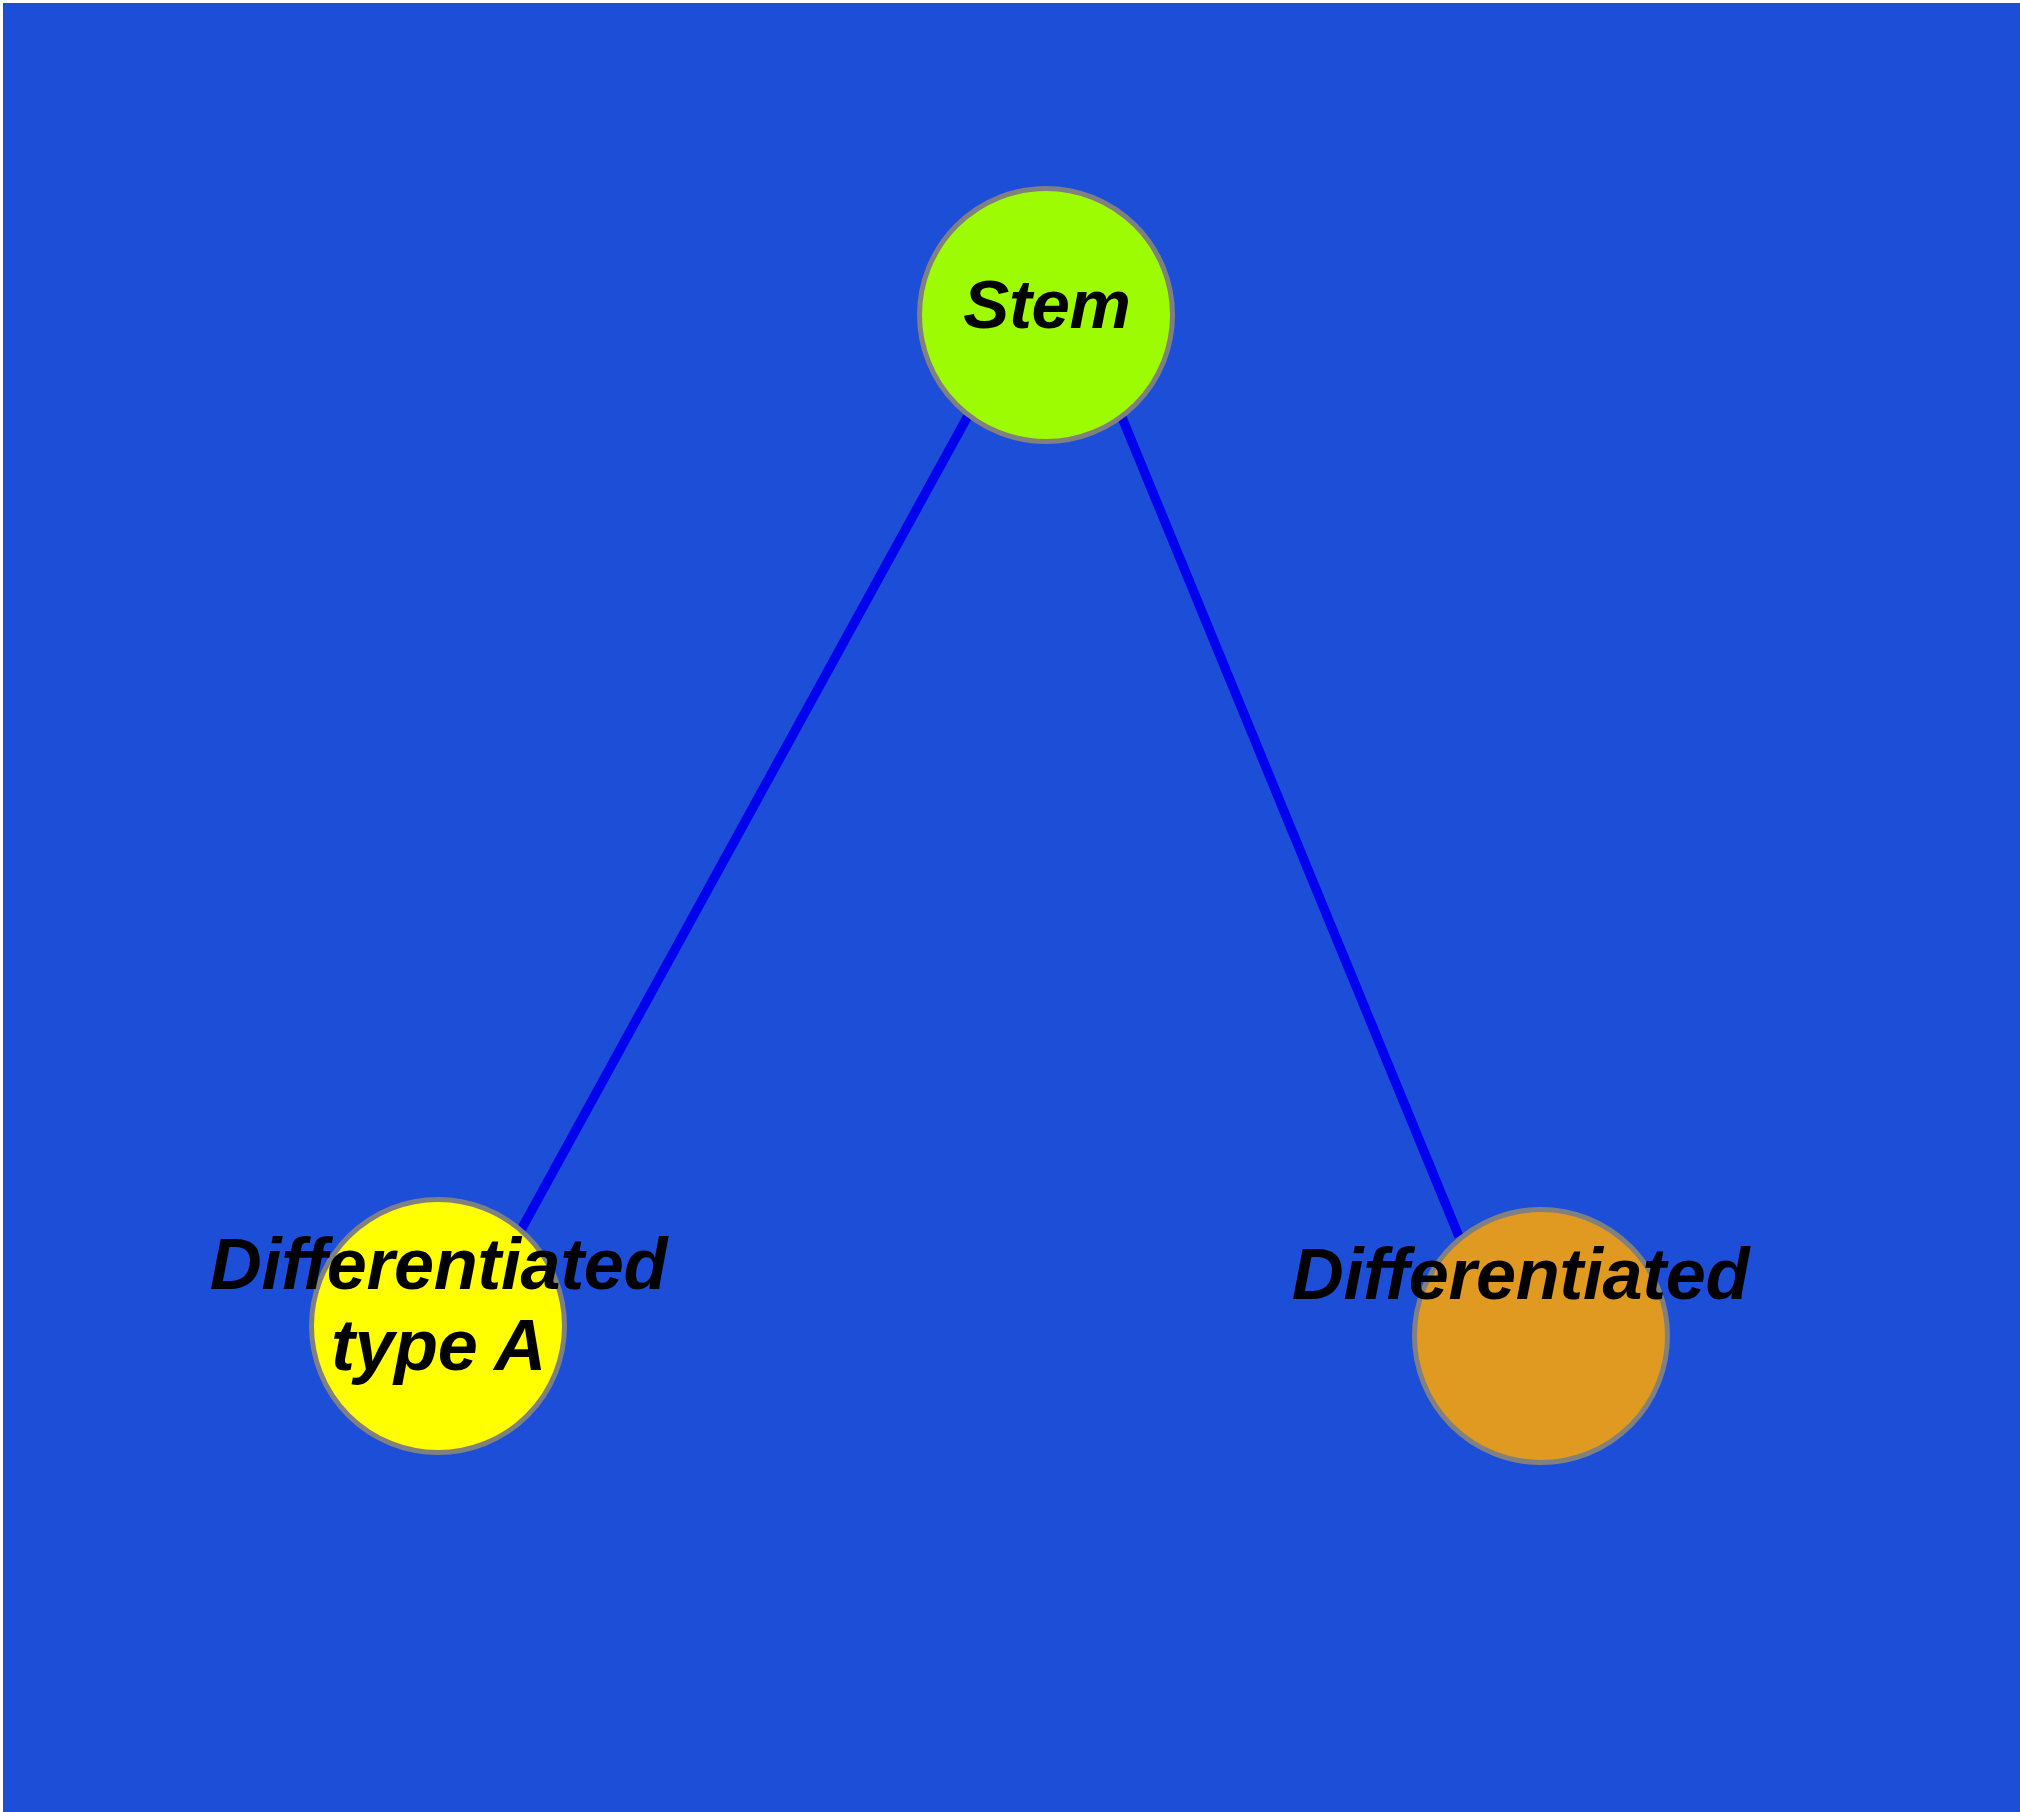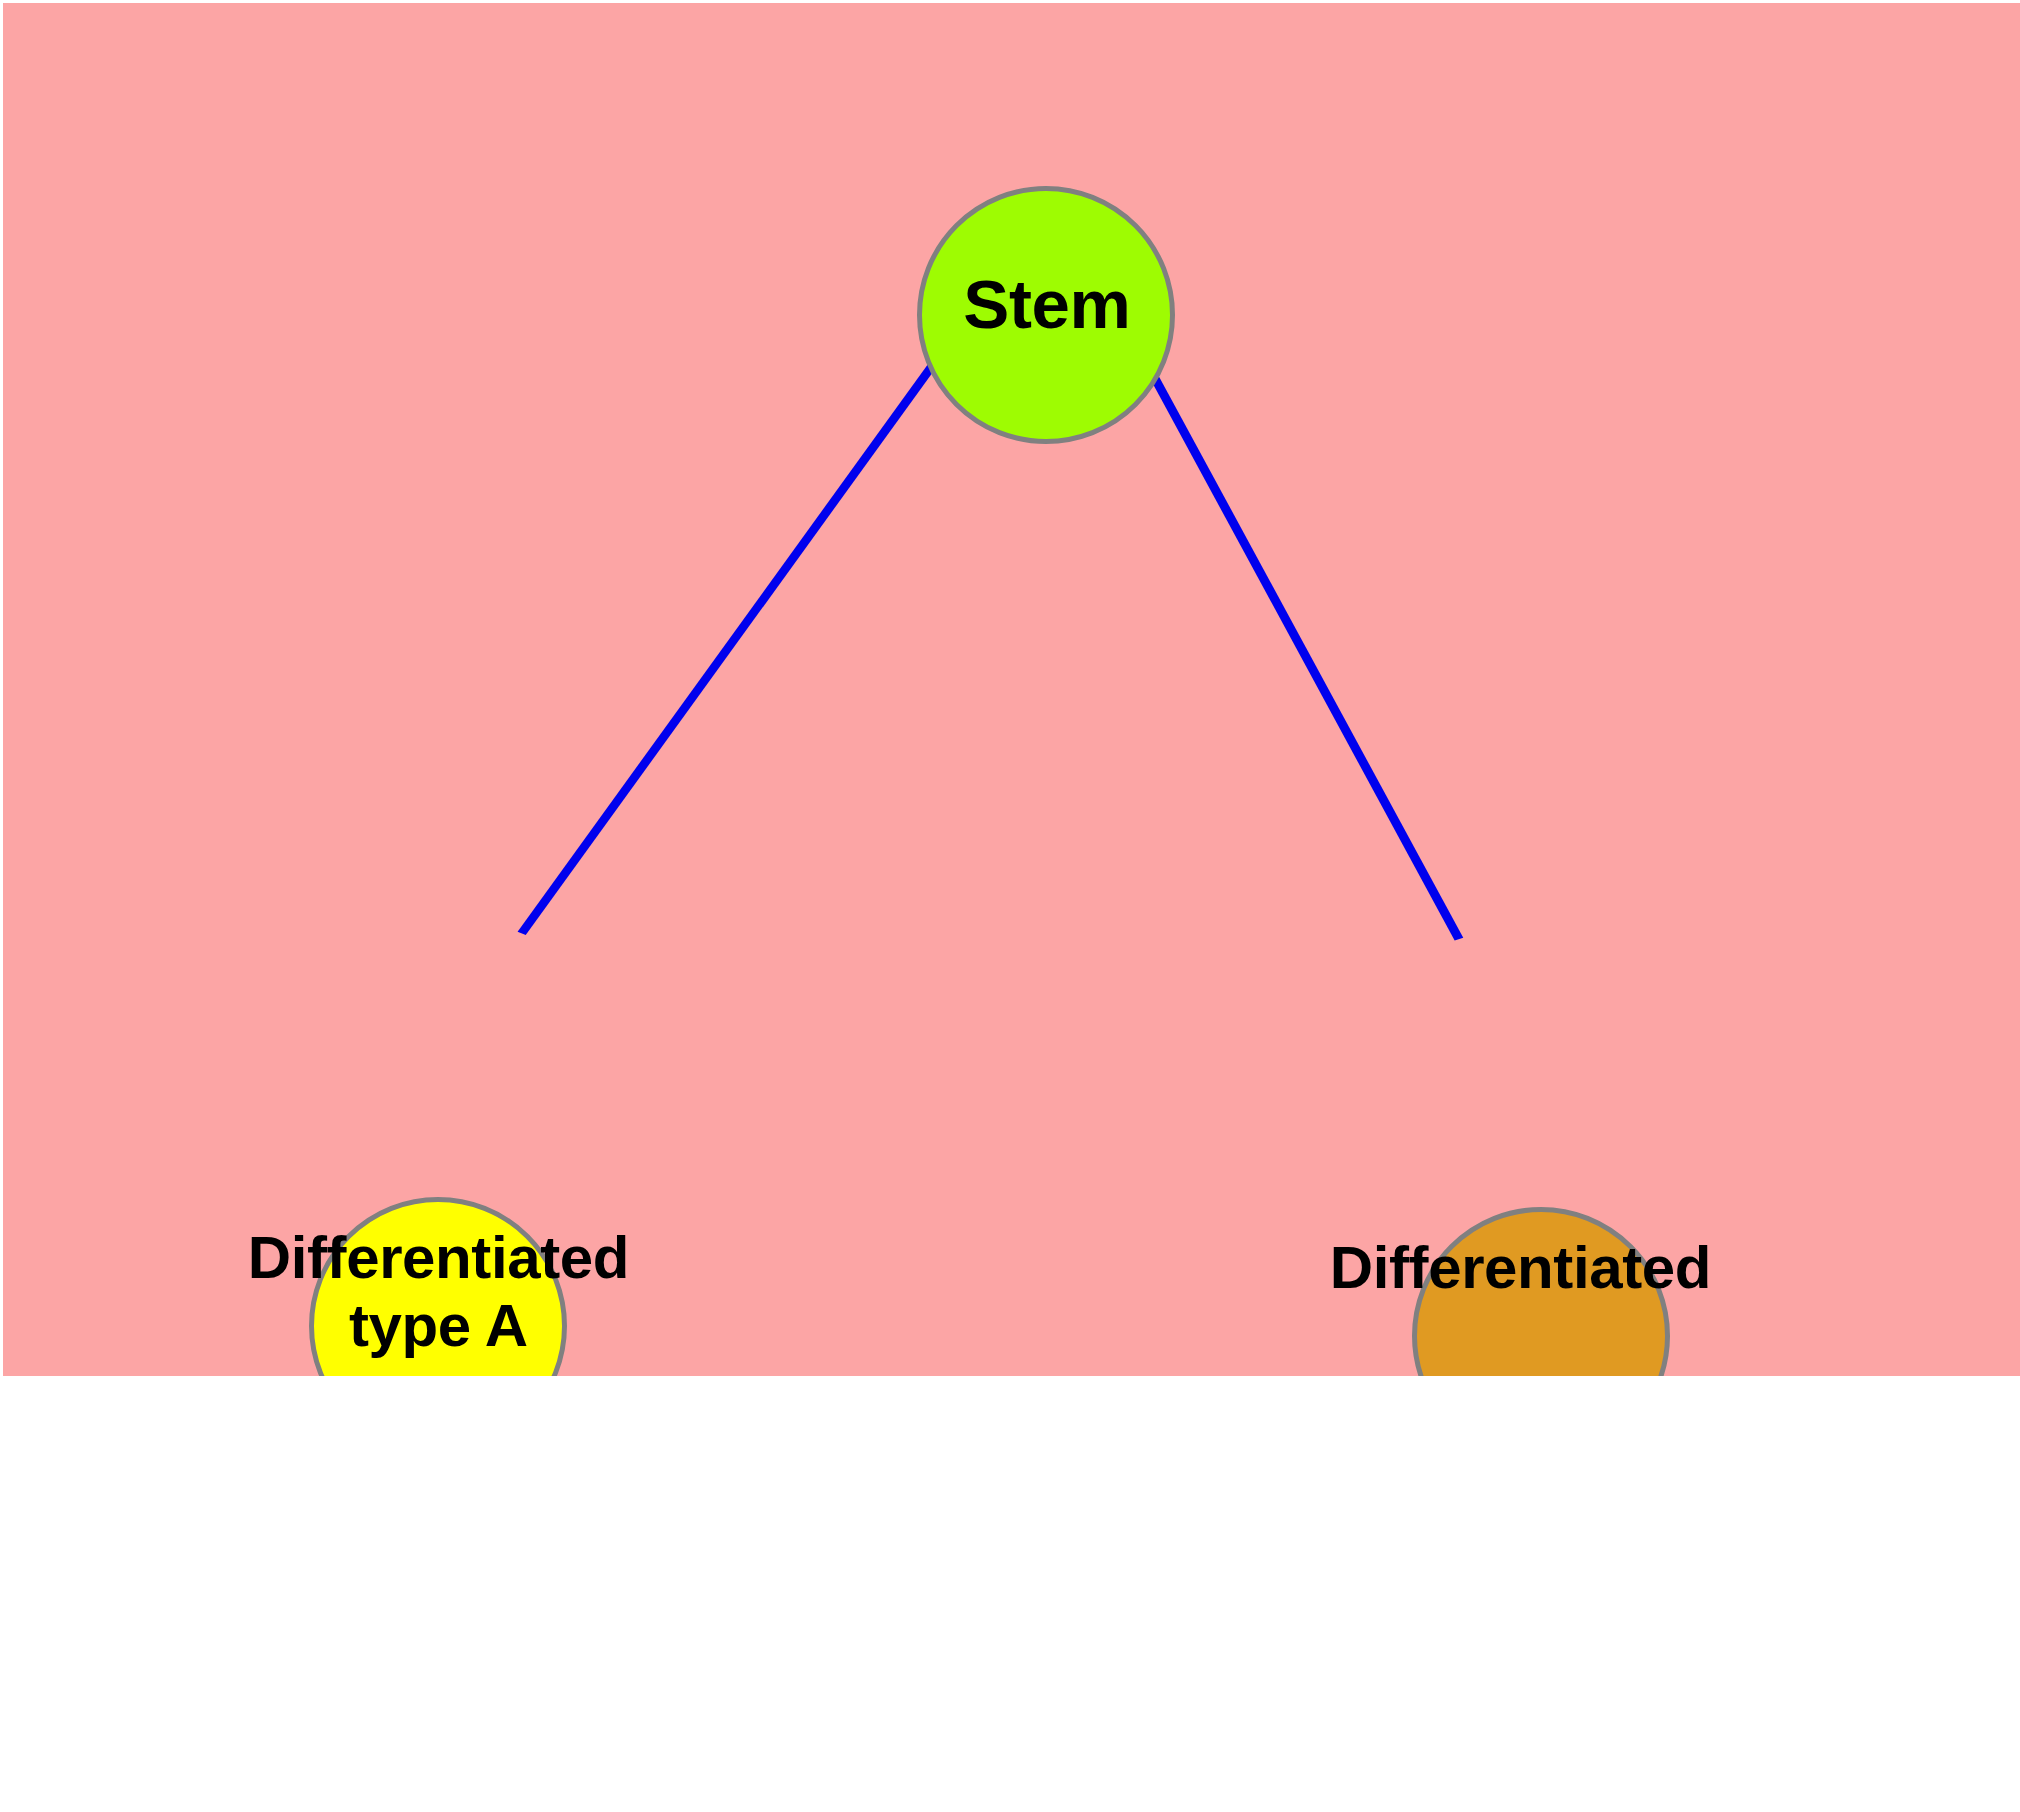--- a/index.html
+++ b/index.html
@@ -14,23 +14,24 @@
     height: 1812px;
     background: #ffffff;
     overflow: hidden;
     font-family: "Liberation Sans", sans-serif;
   }
   #canvas {
     position: absolute;
     left: 3.4px;
     top: 3.4px;
     width: 2017px;
-    height: 1373px;
-    background: #fca5a5;
+    height: 1809px;
+    background: #1d4ed8;
     overflow: hidden;
+    font-style: italic;
   }
   #graph-svg {
     position: absolute;
     left: 0;
     top: 0;
     width: 100%;
     height: 100%;
     display: block;
   }
   .node {
@@ -45,21 +46,21 @@
     font-family: "Liberation Sans", sans-serif;
     font-weight: bold;
     line-height: 1.12;
     text-align: center;
     white-space: pre;
     letter-spacing: -0.4px;
     pointer-events: none;
     user-select: none;
   }
   .label-stem   { font-size: 69px; }
-  .label-leaf   { font-size: 60px; }
+  .label-leaf   { font-size: 72px; }
 </style>
 </head>
 <body>
 
 <div id="stage">
   <div id="canvas">
 
     <svg id="graph-svg" viewBox="0 0 2380 2134" preserveAspectRatio="none">
       <line class="edge" x1="1138" y1="488" x2="612" y2="1446" stroke="#0000ee" stroke-width="11" stroke-linecap="butt"></line>
       <line class="edge" x1="1320" y1="488" x2="1718" y2="1455" stroke="#0000ee" stroke-width="11" stroke-linecap="butt"></line>

